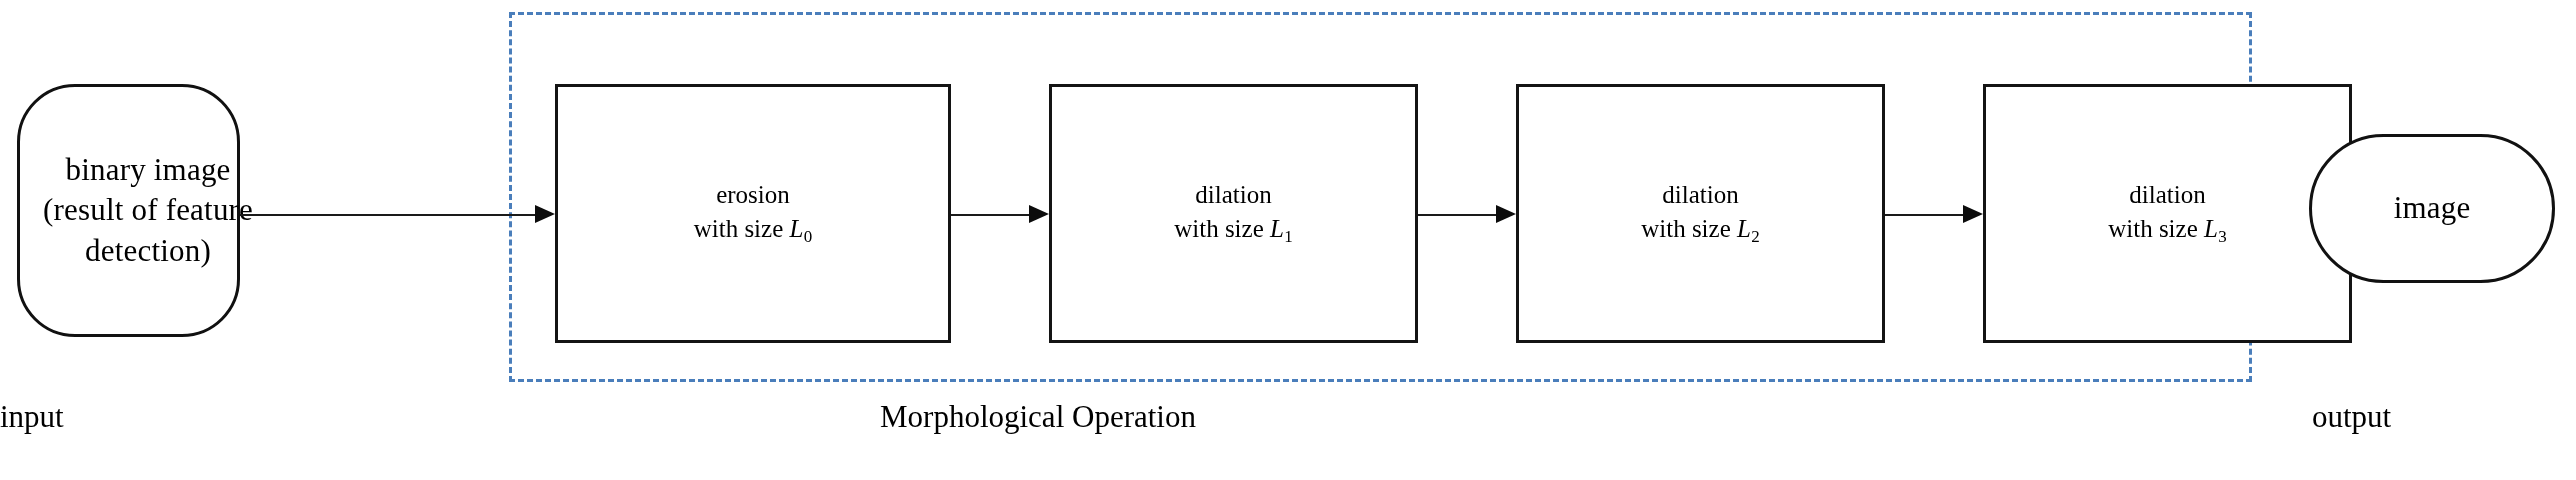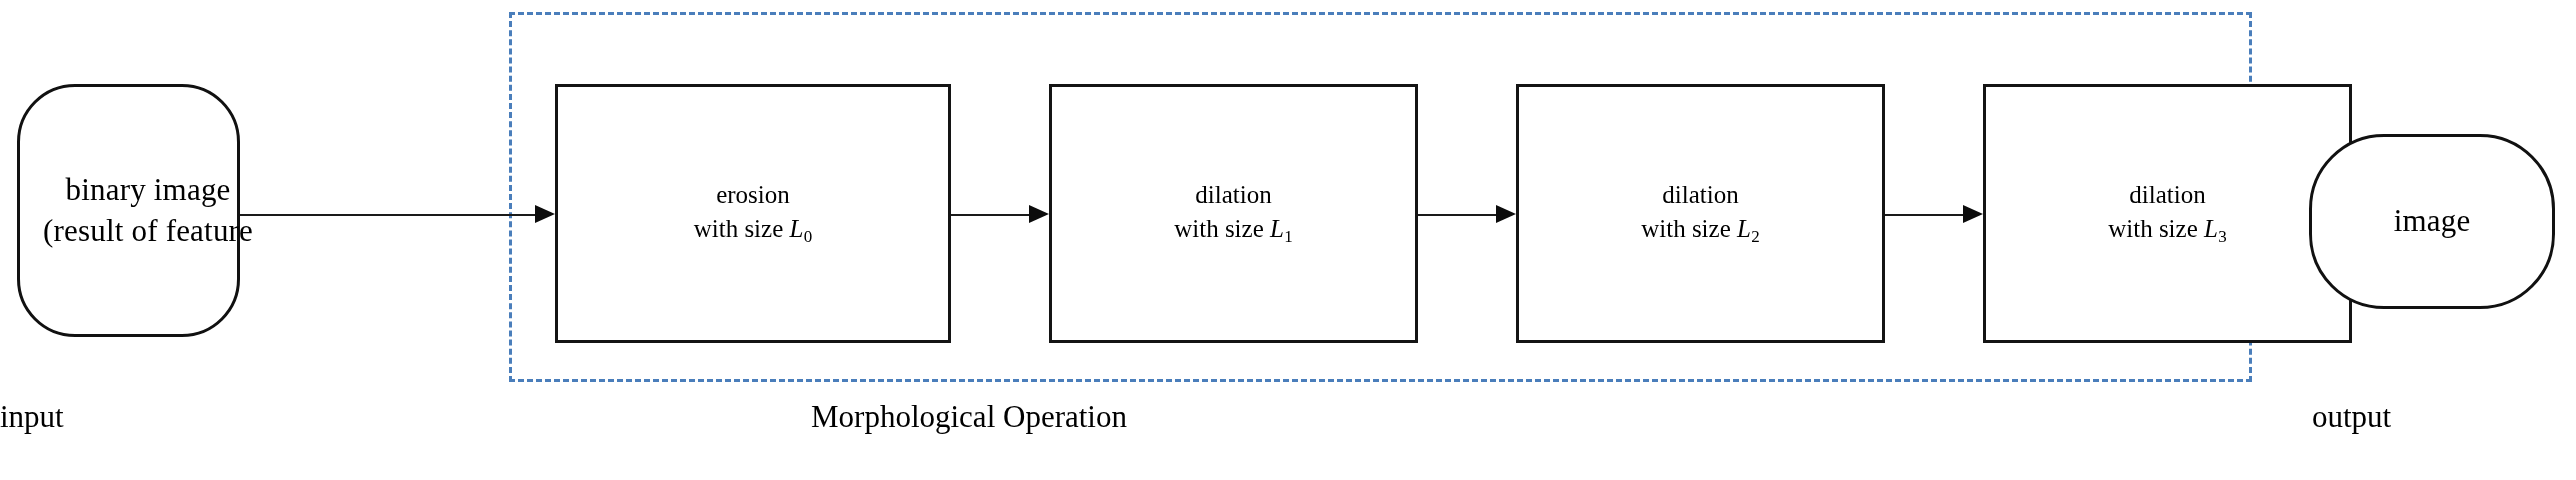--- a/index.html
+++ b/index.html
@@ -53,21 +53,21 @@
     top: 84px;
     width: 223px;
     height: 253px;
     border-radius: 58px;
     padding-left: 39px;
   }
   #node-output {
     left: 2309px;
     top: 134px;
     width: 246px;
-    height: 175px;
+    height: 149px;
     border-radius: 75px;
   }
 
   
   .process {
     position: absolute;
     box-sizing: border-box;
     border: 3.1px solid #141414;
     background: #ffffff;
     display: flex;
@@ -113,34 +113,35 @@
   }
 
   
   .caption {
     position: absolute;
     font-size: 31px;
     white-space: nowrap;
     text-align: left;
   }
   #caption-input  { left: 0px;    top: 399px; width: 253px; }
-  #caption-group  { left: 811px; top: 399px; width: 1091px; font-family: Liberation Serif, serif; }
+  #caption-group  { left: 880px; top: 399px; width: 1091px; font-family: Liberation Serif, serif; }
   #caption-output { left: 2312px; top: 399px; width: 246px; }
 </style>
 </head>
 <body>
 
 <div id="canvas">
 
   <div class="group-box" id="group-box"></div>
 
   <div class="terminal" id="node-input">
     <div class="lines">
       <div>binary image</div>
       <div>(result of feature</div>
+      <div>detection)</div>
     </div>
   </div>
 
   <div class="connector" style="left:240px; top:214px; width:315px;">
     <div class="shaft" style="width:296px;"></div>
     <div class="head" style="left:295px;"></div>
   </div>
 
   <div class="process" style="left:555px; top:84px; width:396px; height:259px;">
     <div class="lines">

